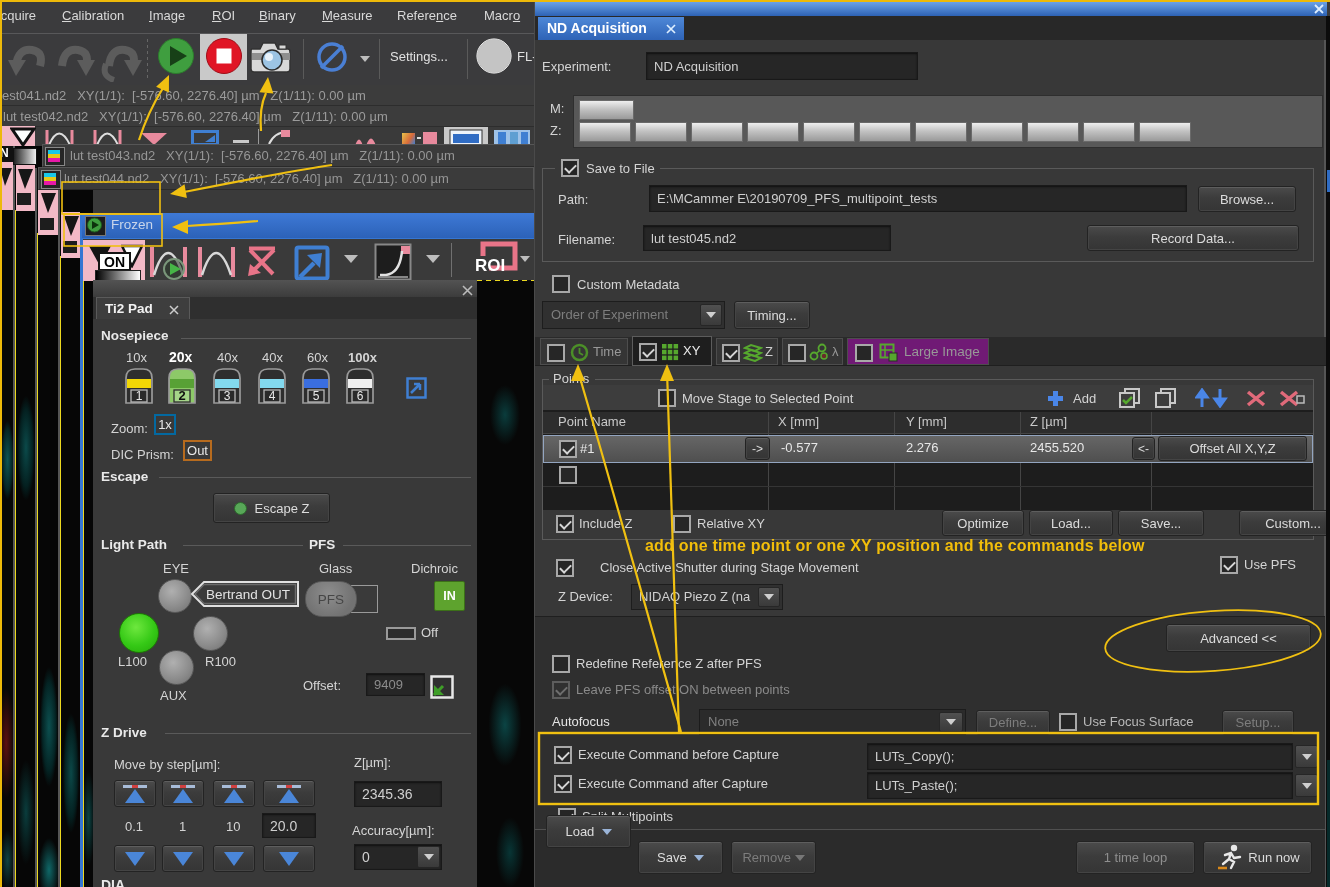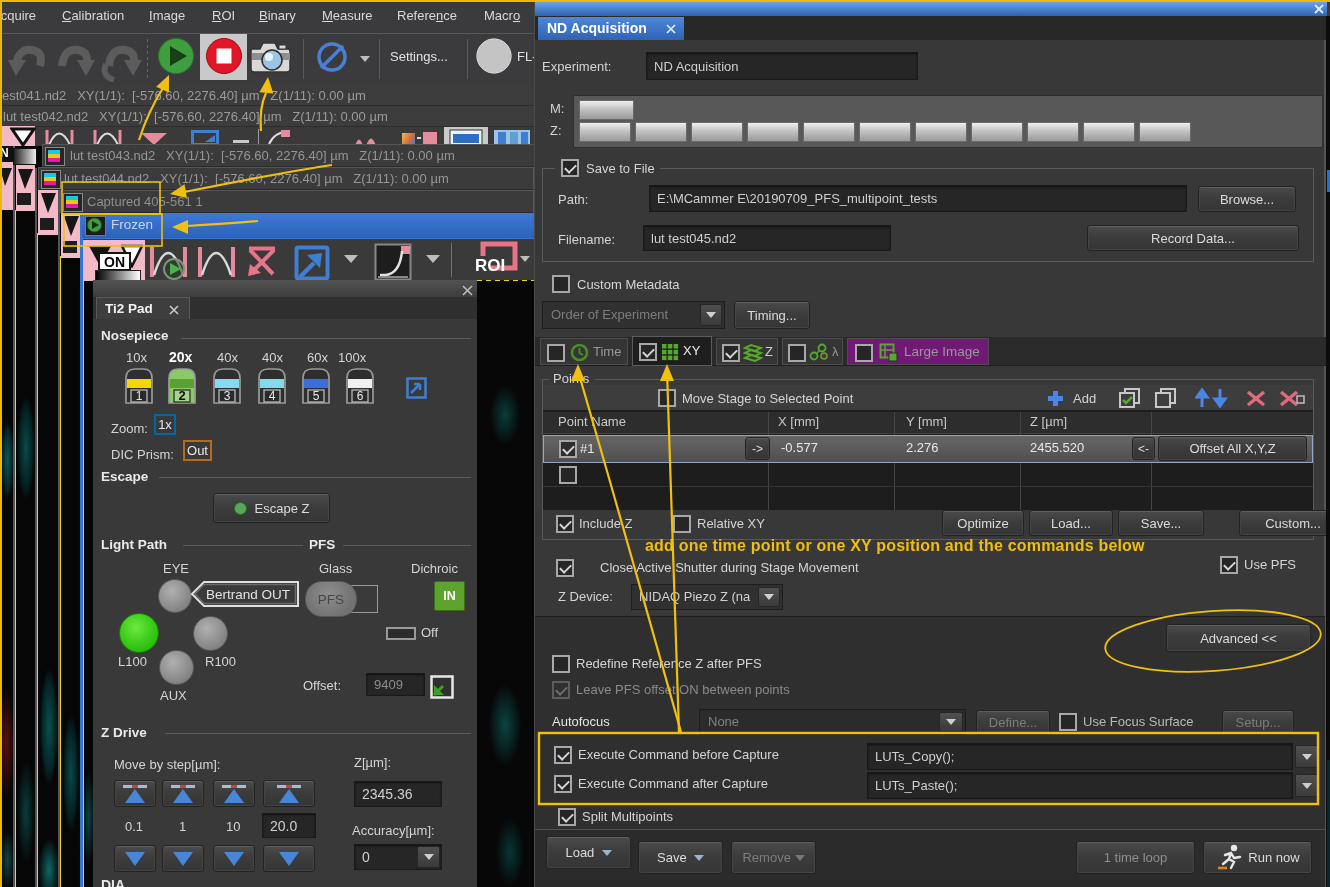--- a/index.html
+++ b/index.html
@@ -203,28 +203,20 @@
     <div class="lbl" style="left:27px;top:3px;color:#969696;">lut test043.nd2&nbsp;&nbsp;&nbsp;XY(1/1):&nbsp;&nbsp;[-576.60, 2276.40] µm&nbsp;&nbsp;&nbsp;Z(1/11): 0.00 µm</div>
   </div>
   <div class="abs" style="left:38px;top:167px;width:496px;height:23px;background:#3b3b3b;border:1px solid #565656;border-bottom-color:#2a2a2a;box-sizing:border-box;">
     <div class="abs" style="left:2px;top:2px;width:18px;height:17px;background:#262626;border:1px solid #888;">
       <div class="abs" style="left:2px;top:2px;width:12px;height:4px;background:#19c8e8;"></div>
       <div class="abs" style="left:2px;top:6px;width:12px;height:4px;background:#e8c819;"></div>
       <div class="abs" style="left:2px;top:10px;width:12px;height:4px;background:#e819a8;"></div>
     </div>
     <div class="lbl" style="left:25px;top:3px;color:#969696;">lut test044.nd2&nbsp;&nbsp;&nbsp;XY(1/1):&nbsp;&nbsp;[-576.60, 2276.40] µm&nbsp;&nbsp;&nbsp;Z(1/11): 0.00 µm</div>
   </div>
-  <div class="abs" style="left:60px;top:190px;width:474px;height:23px;background:#3b3b3b;border:1px solid #565656;border-bottom-color:#2a2a2a;box-sizing:border-box;">
-    <div class="abs" style="left:2px;top:2px;width:18px;height:17px;background:#262626;border:1px solid #888;">
-      <div class="abs" style="left:2px;top:2px;width:12px;height:4px;background:#19c8e8;"></div>
-      <div class="abs" style="left:2px;top:6px;width:12px;height:4px;background:#e8c819;"></div>
-      <div class="abs" style="left:2px;top:10px;width:12px;height:4px;background:#e819a8;"></div>
-    </div>
-    <div class="lbl" style="left:26px;top:3px;color:#8f8f8f;">Captured 405-561 1</div>
-  </div>
   <div class="abs" style="left:82px;top:213px;width:452px;height:25px;background:linear-gradient(#3e79d6,#2c62b8);">
     <div class="abs" style="left:3px;top:3px;width:19px;height:18px;background:#1d1d1d;border:1px solid #777;">
       <svg width="17" height="16" viewBox="0 0 17 16">
           <circle cx="8.5" cy="8" r="7" fill="#3f9e3f" stroke="#1e5c1e"></circle>
           <path d="M6,4 L13,8 L6,12 Z" fill="#0d330d"></path>
         </svg>
     </div>
     <div class="lbl" style="left:29px;top:4px;color:#c9d6ea;font-size:13.5px;">Frozen</div>
   </div>
 
@@ -297,21 +289,21 @@
         </svg>
     </div>
 
     <div class="hdr" style="left:8px;top:48px;">Nosepiece</div>
     <div class="hline" style="left:88px;top:58px;width:290px;"></div>
     <div class="lbl" style="left:33px;top:70px;">10x</div>
     <div class="lbl" style="left:76px;top:69px;font-weight:bold;color:#fff;font-size:14px;">20x</div>
     <div class="lbl" style="left:124px;top:70px;">40x</div>
     <div class="lbl" style="left:169px;top:70px;">40x</div>
     <div class="lbl" style="left:214px;top:70px;">60x</div>
-    <div class="lbl" style="left:245px;top:70px;">100x</div>
+    <div class="lbl" style="left:255px;top:70px;font-weight:bold;">100x</div>
     <svg class="abs" style="left:31px;top:87px;" width="252" height="38" viewBox="0 0 252 38">
       <g transform="translate(0,0)">
         <path d="M2,11 Q2,2 11,2 L19,2 Q28,2 28,11 L28,36 L2,36 Z" fill="#2e2e2e" stroke="#9a9a9a" stroke-width="1.7"></path>
         <rect x="3" y="12" width="24" height="9" fill="#f2d705"></rect>
         <rect x="7" y="23" width="16" height="12" fill="#2a2a2a" stroke="#b8b8b8" stroke-width="1.3"></rect>
         <text x="15" y="33" text-anchor="middle" fill="#e8e8e8" font-size="12" font-family="Liberation Sans">1</text>
       </g>
       <g transform="translate(43,0)">
         <path d="M2,11 Q2,2 11,2 L19,2 Q28,2 28,11 L28,36 L2,36 Z" fill="#8dc968" stroke="#9a9a9a" stroke-width="1.7"></path>
         <rect x="3" y="12" width="24" height="9" fill="#58a135"></rect>
@@ -637,21 +629,21 @@
     <div class="cb c" style="left:19px;top:773px;"></div>
     <div class="lbl" style="left:43px;top:774px;">Execute Command after Capture</div>
     <div class="inp" style="left:332px;top:770px;width:426px;height:27px;">LUTs_Paste();</div>
     <div class="combo-a" style="left:760px;top:772px;width:23px;height:23px;">
         <div class="darr"></div>
       </div>
     <div class="cb c" style="left:23px;top:806px;"></div>
     <div class="lbl" style="left:47px;top:807px;">Split Multipoints</div>
 
     <div class="abs" style="left:0;top:827px;width:790px;height:58px;background:#2b2b2b;border-top:1px solid #505050;box-sizing:border-box;"></div>
-    <div class="btn" style="left:11px;top:834px;width:85px;height:33px;justify-content:center;">Load&nbsp;&nbsp;<span class="darr" style="border-top-color:#9ab4d8;"></span></div>
+    <div class="btn" style="left:11px;top:813px;width:85px;height:33px;justify-content:center;">Load&nbsp;&nbsp;<span class="darr" style="border-top-color:#9ab4d8;"></span></div>
     <div class="btn" style="left:103px;top:839px;width:85px;height:33px;">Save&nbsp;&nbsp;<span class="darr" style="border-top-color:#9ab4d8;"></span></div>
     <div class="btn dis" style="left:196px;top:839px;width:85px;height:33px;">Remove&nbsp;<span class="darr" style="border-top-color:#777;"></span></div>
     <div class="btn" style="left:541px;top:839px;width:119px;height:33px;color:#8f8f8f;">1 time loop</div>
     <div class="btn" style="left:668px;top:839px;width:109px;height:33px;">
       <svg width="28" height="27" viewBox="0 0 28 27" style="margin-right:5px;">
         <circle cx="19" cy="4" r="3.2" fill="#e8e8e8"></circle>
         <path d="M10,11 L16,9 L19,14 M16,9 L14,15 L19,18 L16,24 M14,15 L8,20 M19,14 L25,13" fill="none" stroke="#e8e8e8" stroke-width="2.4" stroke-linecap="round"></path>
         <path d="M3,24 L12,24" stroke="#d8881a" stroke-width="2.6"></path>
       </svg>Run now</div>
   </div>

